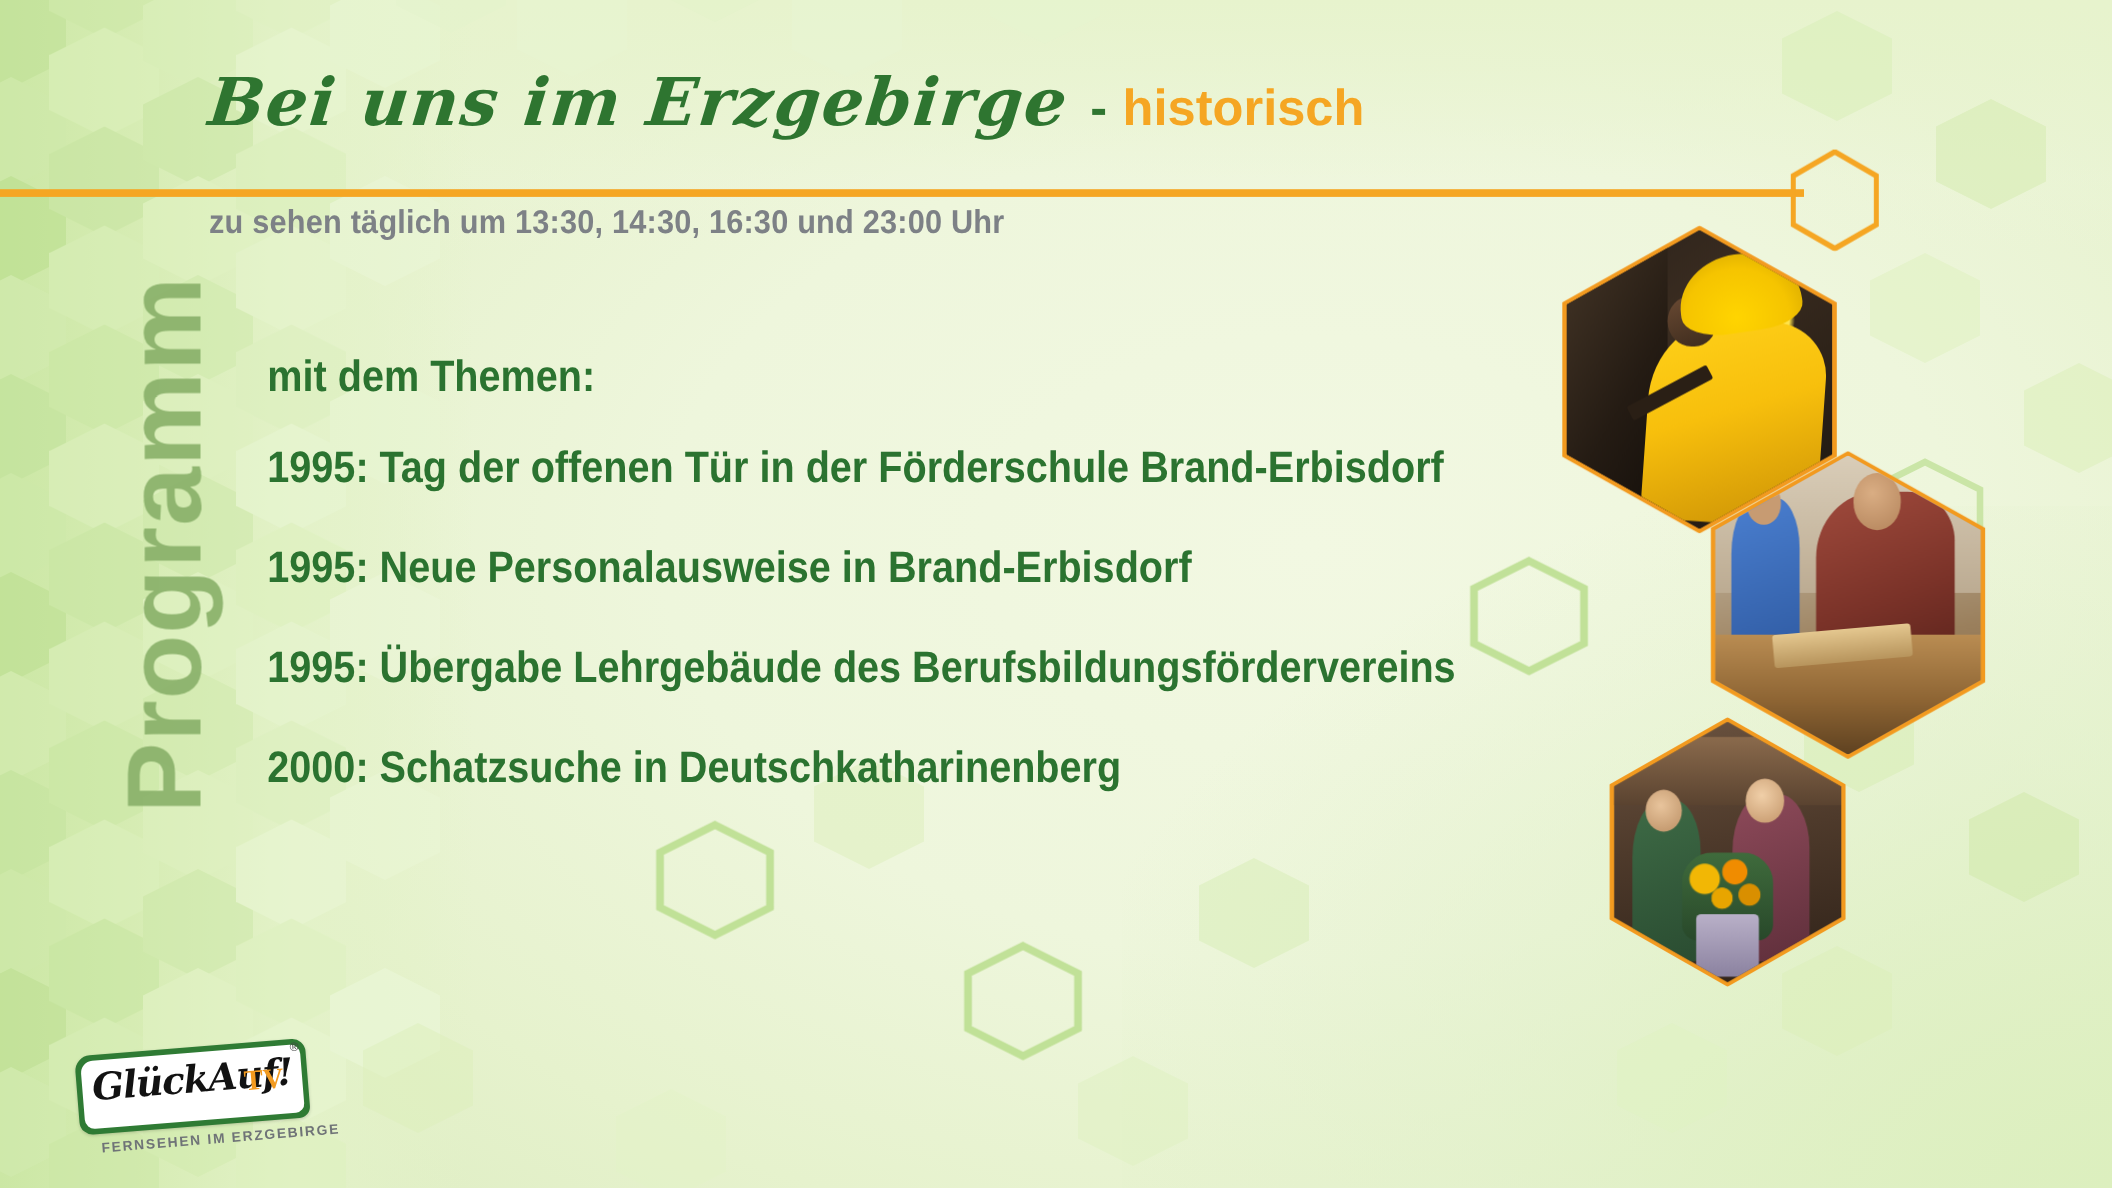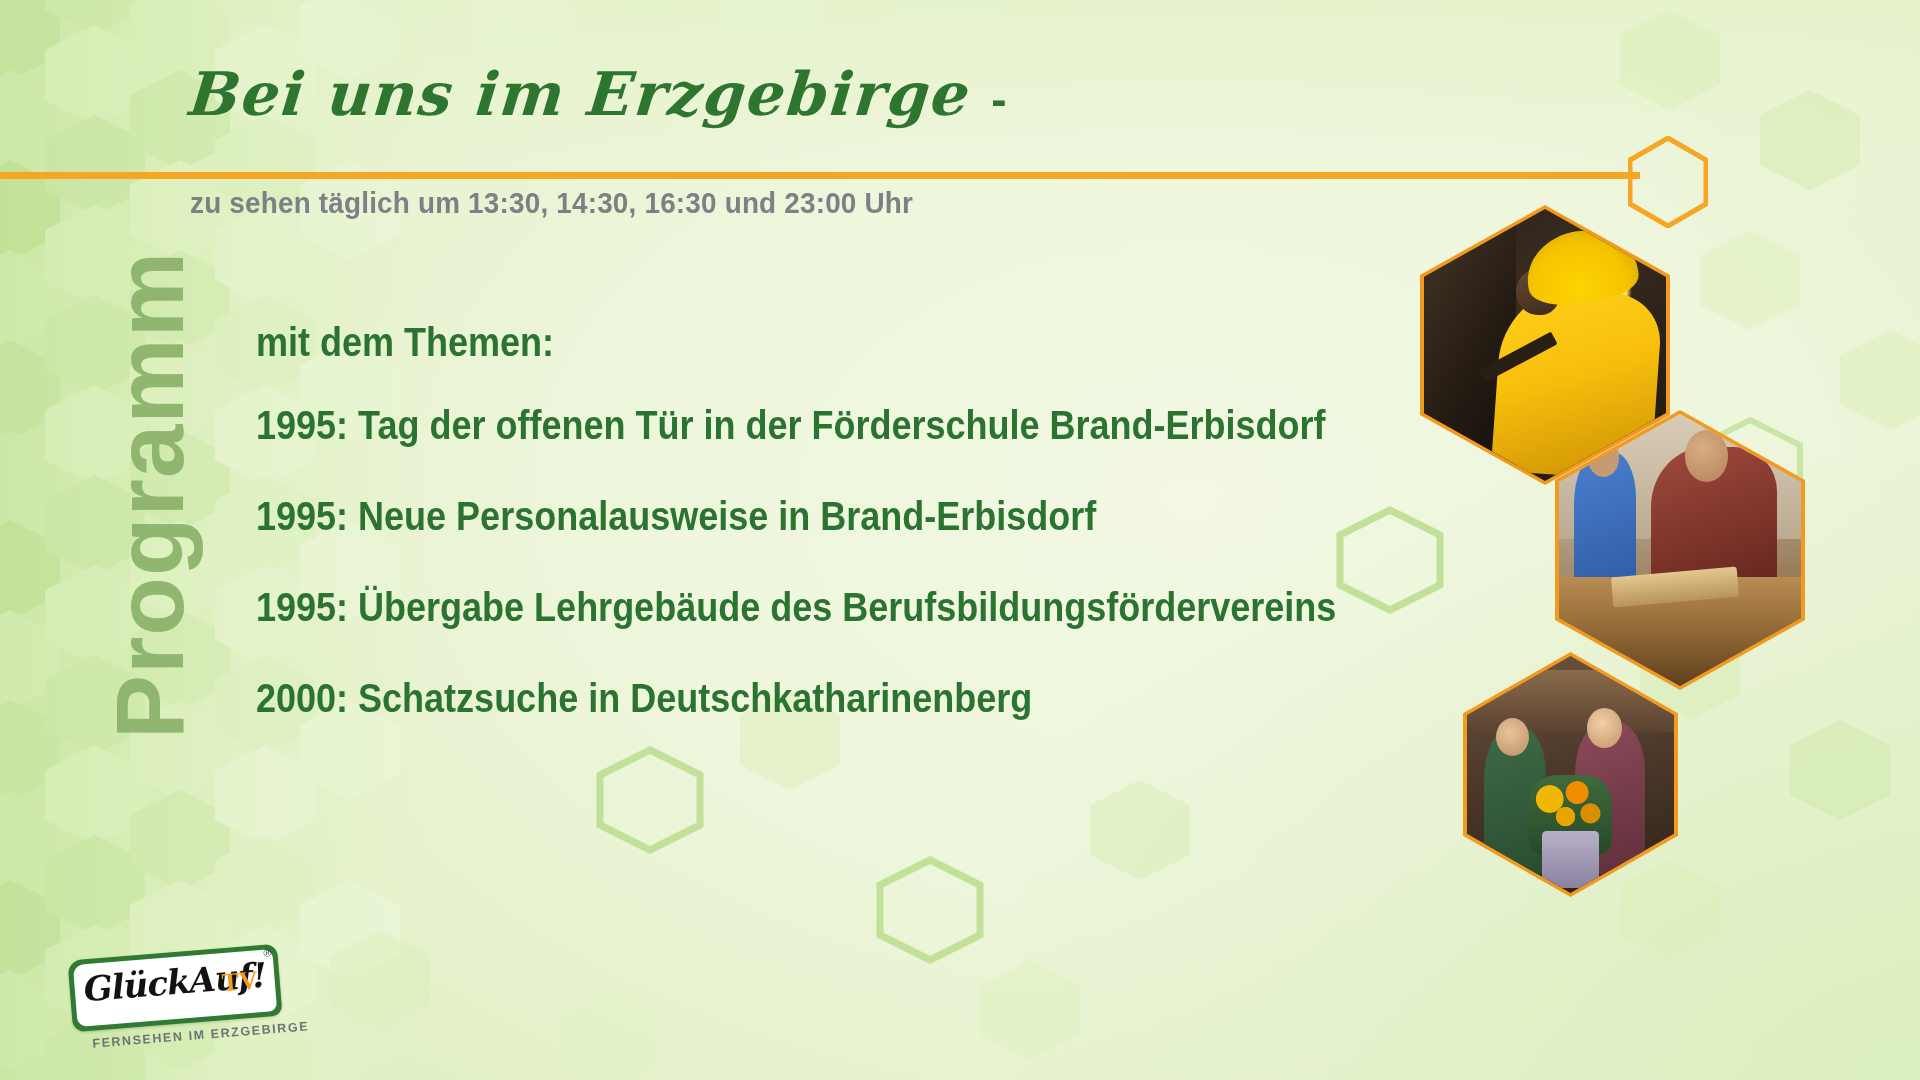--- a/index.html
+++ b/index.html
@@ -98,21 +98,21 @@
     font-size:96px;
     color:#8cb36c;
     opacity:0.95;
     letter-spacing:1px;
     text-align:center;
     pointer-events:none;
   }
 
   
   #content{
-    position:absolute; left:256px; top:320px; width:1230px;
+    position:absolute; left:243px; top:320px; width:1230px;
   }
   .lead{
     font-family:"Liberation Sans", sans-serif;
     font-weight:bold;
     font-size:40px;
     color:#2b7330;
     transform:scaleX(0.9);
     transform-origin:left center;
     white-space:nowrap;
     margin-bottom:38px;
@@ -413,20 +413,21 @@
       <g fill="none" stroke="#c2e29a" stroke-width="6" opacity="0.8">
         <use href="#hx" x="1700" y="420" width="150" height="150"></use>
       </g>
     </g>
   </svg>
 
   <div id="header">
     <div id="titleRow">
       <span id="titleScript">Bei uns im Erzgebirge</span>
       <span id="titleDash">-</span>
+      <span id="titleHist">historisch</span>
     </div>
     <div id="rule"></div>
     <svg id="hexNotch" viewBox="0 0 80 92">
       <polygon points="40,2 78,24 78,68 40,90 2,68 2,24" fill="none" stroke="#f5a623" stroke-width="5"></polygon>
     </svg>
     <div id="subtitle">zu sehen täglich um 13:30, 14:30, 16:30 und 23:00 Uhr</div>
   </div>
 
   <div id="programm">Programm</div>
 

